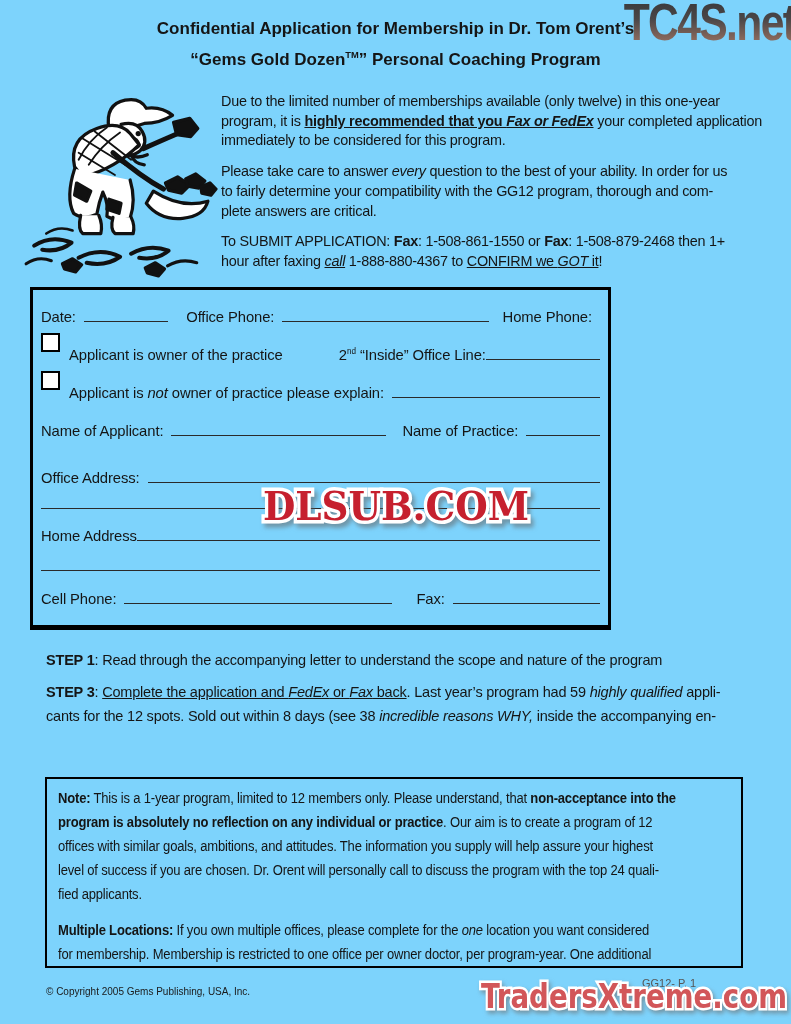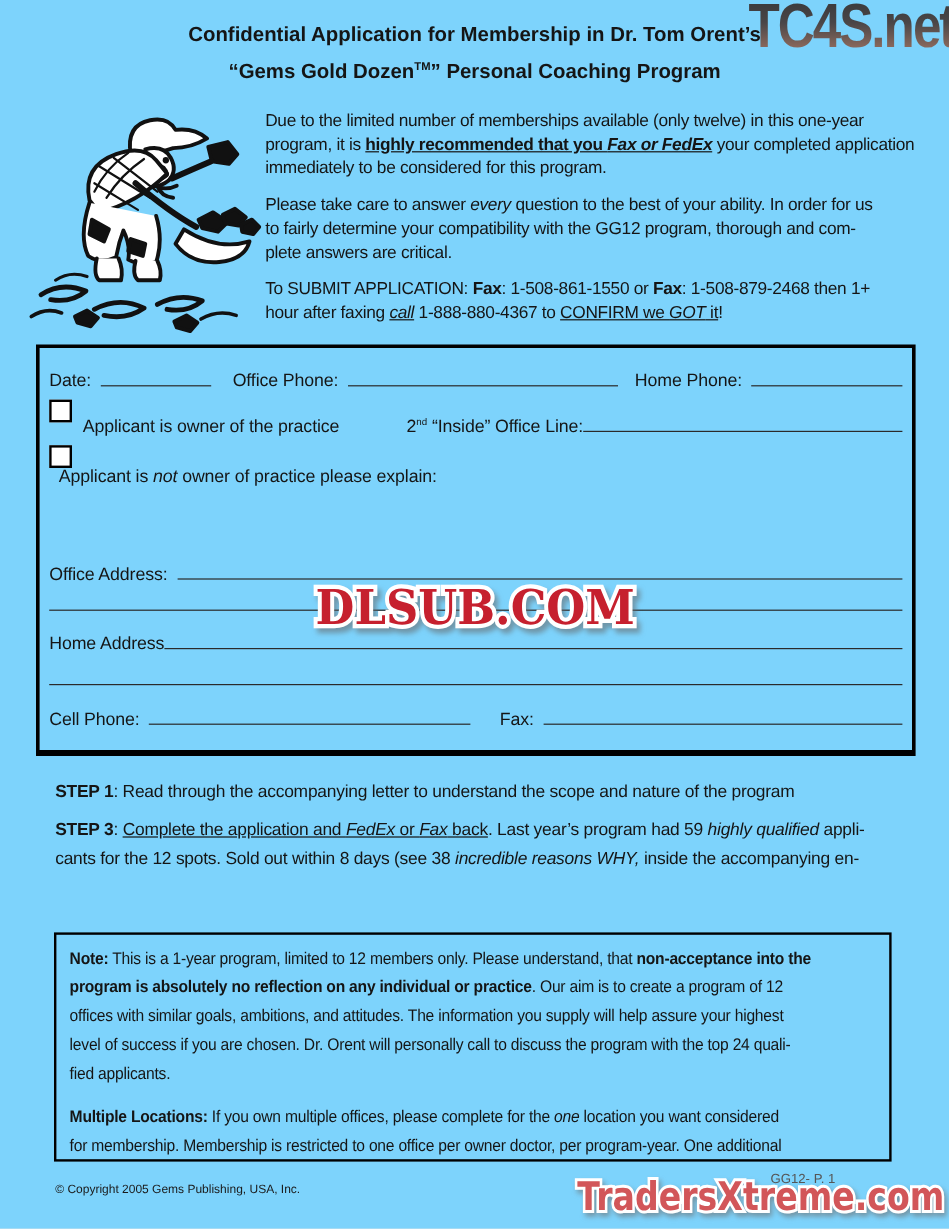--- a/index.html
+++ b/index.html
@@ -18,21 +18,21 @@
   .cartoon{position:absolute;left:16px;top:86px;width:202px;height:192px;}
 
   
   .intro{position:absolute;left:221px;top:92px;width:568px;font-size:14.4px;
          line-height:19.7px;letter-spacing:-0.25px;white-space:nowrap;}
   .intro p{margin:0 0 11px 0;}
 
   sup{font-size:55%;vertical-align:super;letter-spacing:0;}
 
   
-  .form-box{position:absolute;left:30px;top:287px;width:733px;height:343px;box-sizing:border-box;
+  .form-box{position:absolute;left:30px;top:287px;width:581px;height:343px;box-sizing:border-box;
             border:3px solid #000;border-bottom-width:5px;font-size:14.8px;letter-spacing:-0.1px;z-index:1;padding-left:27px;}
   .row{position:absolute;left:8px;right:8px;display:flex;align-items:baseline;}
   .lbl{white-space:nowrap;}
   .fill{display:inline-block;height:15px;border-bottom:1.5px solid #2a2a2a;}
   .chk{flex:0 0 auto;width:15px;height:15px;border:2px solid #000;background:#fff;
        margin:-11px 9px 0 0;align-self:flex-start;}
   .hline{position:absolute;left:8px;right:8px;height:0;border-top:1.5px solid #2a2a2a;}
   .sp56{flex:0 0 56px;}
   .ml8{margin-left:8px;} .mr16{margin-right:16px;} .mr14{margin-right:14px;} .mr24{margin-right:24px;} .mr18{margin-right:18px;}
   .grow{flex:1 1 auto;}
@@ -136,26 +136,32 @@
     </div>
 
     <div class="row" style="top:54px;">
       <span class="chk"></span>
       <span class="lbl"><span>Applicant is owner of the practice</span></span>
       <span class="sp56"></span>
       <span class="lbl"><span>2</span><sup>nd</sup><span> “Inside” Office  Line:</span></span>
       <span class="fill grow"></span>
     </div>
 
-    <div class="row" style="top:92px;flex-direction:column;">
+    <div class="row" style="top:92px;">
       <span class="chk"></span>
       <span class="lbl"><span>Applicant is </span><span style="font-style: italic;">not</span><span> owner of practice please explain: </span></span>
       <span class="fill grow ml8"></span>
     </div>
 
+    <div class="row" style="top:130px;">
+      <span class="lbl">Name of Applicant:</span>
+      <span class="fill ml8 mr16" style="width:215px;"></span>
+      <span class="lbl">Name of Practice:</span>
+      <span class="fill ml8 grow"></span>
+    </div>
 
     <div class="row" style="top:177px;">
       <span class="lbl">Office Address:</span>
       <span class="fill ml8 grow"></span>
     </div>
 
     <div class="hline" style="top:218px;"></div>
 
     <div class="row" style="top:235px;">
       <span class="lbl">Home Address</span>

